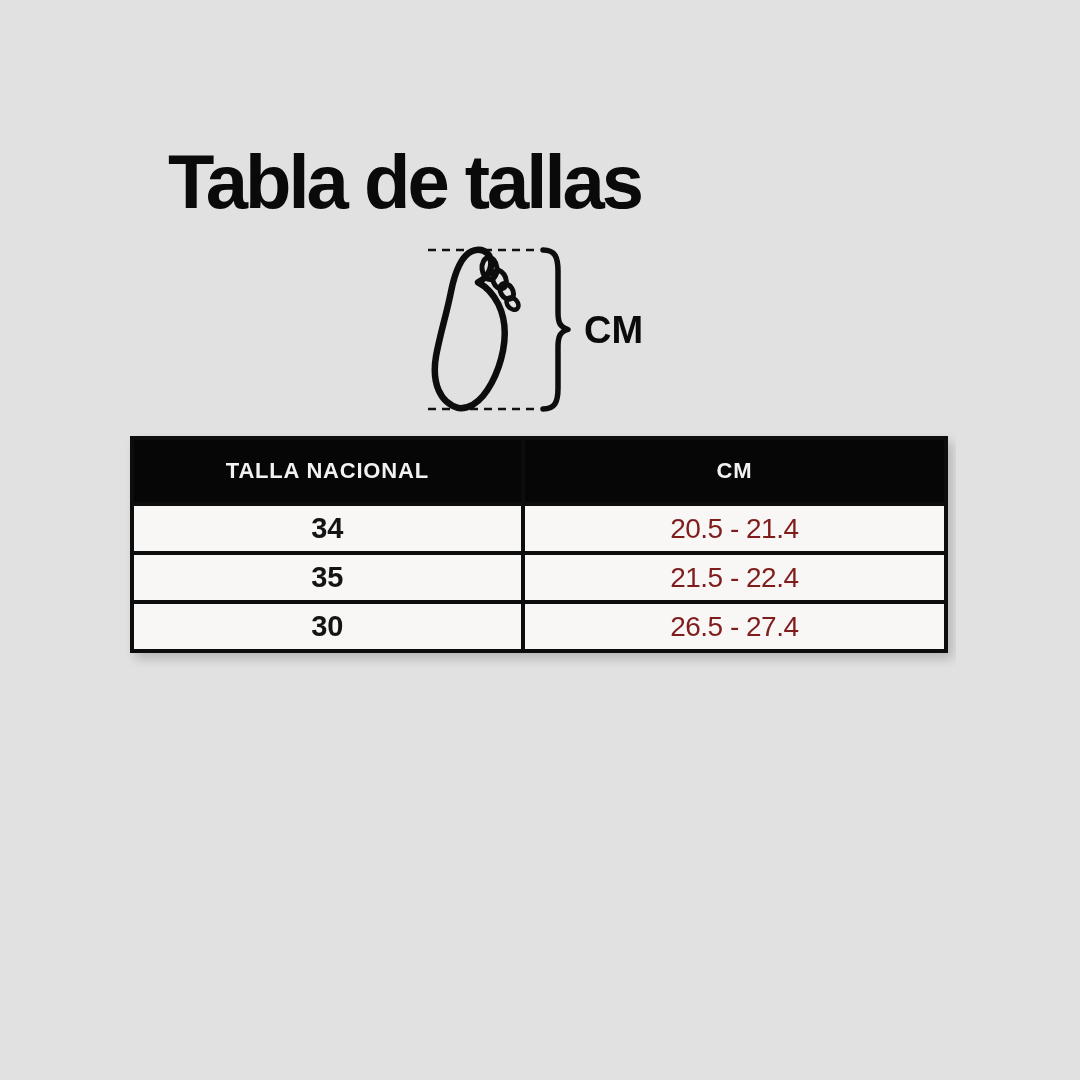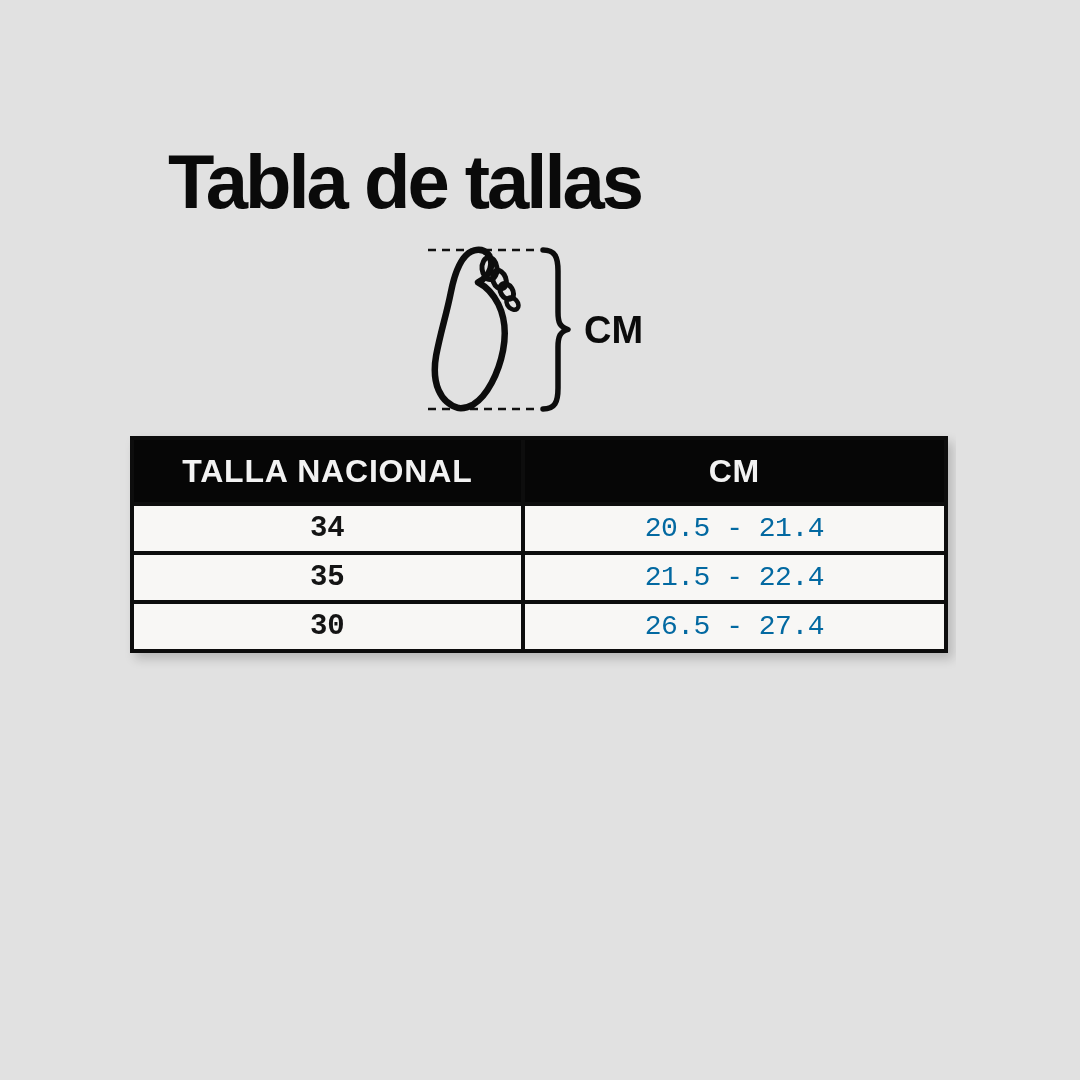--- a/index.html
+++ b/index.html
@@ -64,43 +64,41 @@
   .size-table td {
     border: 4px solid #0d0d0d;
     text-align: center;
     vertical-align: middle;
     padding: 0;
   }
   .size-table th {
     background: #060606;
     color: #f2f2f2;
     height: 62px;
-    font-size: 32px;
+    font-size: 22px;
     font-weight: bold;
     letter-spacing: 0.8px;
   }
   .size-table th:first-child,
   .size-table td:first-child {
     width: 48%;
   }
   .size-table td {
     background: #f8f7f5;
     height: 45px;
   }
   .size-table td.size-cell {
     font-weight: bold;
     font-size: 29px;
     color: #141414;
-    font-family: Liberation Mono, monospace;
   }
   .size-table td.cm-cell {
     font-size: 28px;
     letter-spacing: -0.5px;
-    color: #0369a1;
-    font-family: Liberation Mono, monospace;
+    color: #7f1d1d;
   }
 </style>
 </head>
 <body>
 
 <div class="canvas">
 
   <h1 class="title">Tabla de tallas</h1>
 
   <svg class="diagram" viewBox="0 0 260 195" aria-hidden="true">

